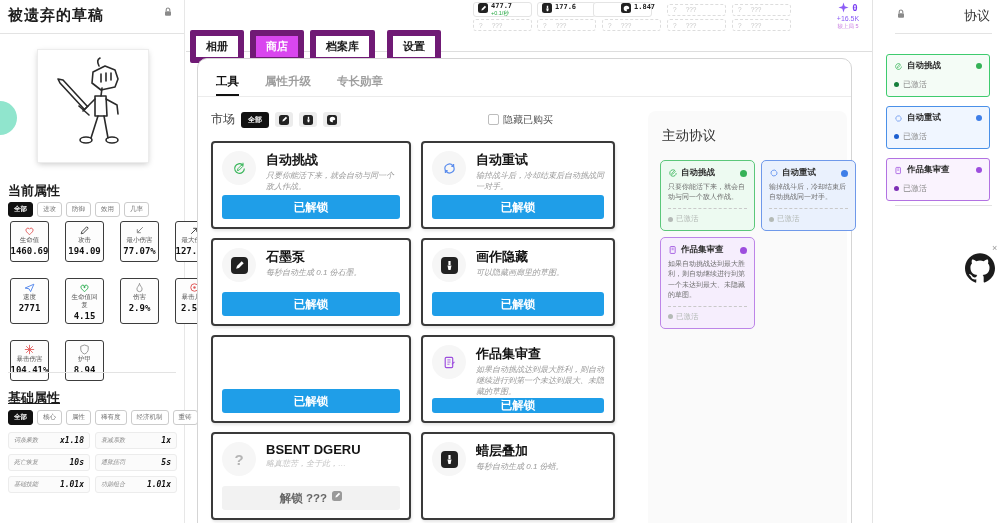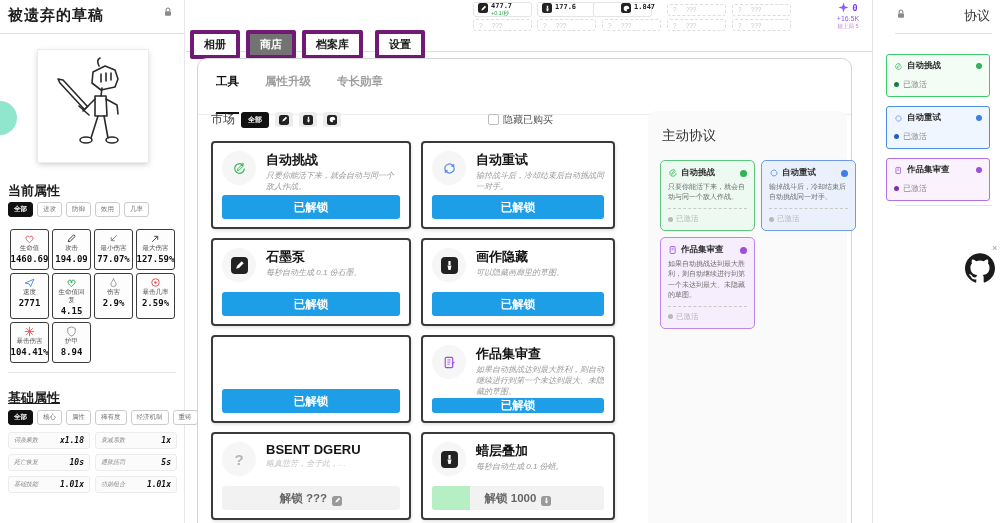--- a/index.html
+++ b/index.html
@@ -15,21 +15,21 @@
   .hr1 { margin:8px 0 0 0; }
   .frame { position:absolute; left:38px; top:50px; width:110px; height:112px; background:#fff;
            border:5px solid #fff; outline:1px solid #ececec; box-shadow:0 2px 6px rgba(0,0,0,.22); }
   .frame svg { width:100%; height:100%; }
   .sec-h { font-size:13px; font-weight:bold; color:#1d1d1d; }
   .cur-h { position:absolute; left:8px; top:182px; }
   .chips { position:absolute; left:8px; display:flex; gap:4px; }
   .chips1 { top:202px; }
   .chip { font-size:6.5px; color:#777; border:1px solid #ccc; border-radius:3px; padding:2px 5px; background:#fff; white-space:nowrap; }
   .chip.on { background:#111; border-color:#111; color:#fff; font-weight:bold; }
-  .stat-grid { position:absolute; left:10px; top:229px; display:grid; grid-template-columns:repeat(4,39px); gap:3px; }
+  .stat-grid { position:absolute; left:10px; top:221px; display:grid; grid-template-columns:repeat(4,39px); gap:16px; }
   .stat { border:1.5px solid #3c3c3c; border-radius:3px; background:#fdfdfd; min-height:41px;
           display:flex; flex-direction:column; align-items:center; padding:3px 1px 2px; }
   .stat .ic { height:10px; display:flex; align-items:center; }
   .stat .lb { font-size:6.5px; color:#555; text-align:center; line-height:1.25; margin-top:1px; max-width:32px; }
   .stat .vl { font-size:9px; font-weight:bold; color:#111; margin-top:2px; font-family:"DejaVu Sans Mono",monospace; }
   .hr2 { position:absolute; left:8px; right:8px; top:372px; }
   .base-h { position:absolute; left:8px; top:389px;text-decoration:underline; }
   .chips2 { top:410px; }
   .base-grid { position:absolute; left:8px; top:432px; display:grid; grid-template-columns:82px 82px; gap:5px;font-style:italic; }
   .brow { height:17px; background:#fbfbfb; border:1px solid #ececec; border-radius:3px;
@@ -53,27 +53,27 @@
   .badge.gray { background:#9a9a9a; }
   .prestige { position:absolute; left:822px; top:2px; width:52px; text-align:center; }
   .prestige .row1 { display:flex; align-items:center; justify-content:center; gap:3px; }
   .prestige .pv { font-size:9px; font-weight:bold; color:#7a3ff2; font-family:"DejaVu Sans Mono",monospace; }
   .prestige .gain { font-size:7px; color:#8b5cf6; margin-top:2px; }
   .prestige .note { font-size:5.5px; color:#c77ae0; margin-top:1px; }
 
   
   .tabline { position:absolute; left:186px; top:51px; width:686px; border-top:1px solid #dedede; }
   .tabs { position:absolute; left:190px; top:30px; display:flex; gap:6px; }
-  .tab { border:4px solid #701a75; border-radius:2px; background:#fff; color:#1b1b1b;
+  .tab { border:6px solid #701a75; border-radius:2px; background:#fff; color:#1b1b1b;
          font-size:11px; font-weight:bold; padding:3px 10px; cursor:pointer; }
-  .tab.on { background:#737373; color:#fff; }
+  .tab.on { background:#d946ef; color:#fff; }
   .container { position:absolute; left:197px; top:58px; width:655px; height:480px;
                border:1px solid #d5d5d5; border-radius:10px; background:#fff; }
   .subtabs { display:flex; gap:26px; padding:15px 18px 0; border-bottom:1px solid #ececec; }
-  .subtab { font-size:11.5px; font-weight:bold; color:#9e9e9e; padding-bottom:23px; cursor:pointer; }
+  .subtab { font-size:11.5px; font-weight:bold; color:#9e9e9e; padding-bottom:5px; cursor:pointer; }
   .subtab.on { color:#111; border-bottom:2px solid #111; }
   .shop { position:absolute; left:13px; top:52px; width:342px; }
   .market-row { display:flex; align-items:center; gap:6px; }
   .market-lb { font-size:12px; color:#444; }
   .mchip { font-size:7px; font-weight:bold; background:#111; color:#fff; border-radius:3px; padding:3px 7px; cursor:pointer; }
   .mchip-ic { width:18px; height:15px; background:#ececec; border-radius:3px; display:flex; align-items:center; justify-content:center; cursor:pointer; }
   .hide-row { margin-left:auto; display:flex; align-items:center; gap:4px; }
   .cbox { width:11px; height:11px; border:1.5px solid #bdbdbd; border-radius:2px; background:#fff; cursor:pointer; }
   .hide-lb { font-size:10px; color:#555; }
   .cards { margin-top:13px; display:grid; grid-template-columns:200px 194px; gap:9px 10px; }
@@ -84,21 +84,21 @@
          display:flex; align-items:center; justify-content:center; }
   .ctx { flex:1; min-width:0; }
   .ctitle { font-size:13px; font-weight:bold; color:#141414; }
   .cdesc { font-size:8px; font-style:italic; color:#9a9a9a; line-height:1.4; margin-top:1px; }
   .cdesc.faint { color:#c4c4c4; }
   .cbtn { margin-top:auto; height:24px; border-radius:3px; background:#1f9ee8; color:#fff;
           font-size:11.5px; font-weight:bold; display:flex; align-items:center; justify-content:center; gap:5px;
           cursor:pointer; position:relative; overflow:hidden; }
   .cbtn.locked { background:#f2f2f2; color:#666; font-weight:bold; }
   .cbtn .fill { position:absolute; left:0; top:0; bottom:0; background:#b7efc5; }
-  .cbtn .bl { position:relative; z-index:1; display:flex; align-items:flex-end; gap:5px; }
+  .cbtn .bl { position:relative; z-index:1; display:flex; align-items:flex-start; gap:5px; }
   .qmark { font-size:15px; color:#b5b5b5; font-weight:bold; }
 
   
   .panel { position:absolute; left:450px; top:52px; width:199px; height:452px; background:#fafafa; border-radius:8px; padding:10px 12px; }
   .panel-h { font-size:13.5px; color:#333; margin:6px 0 15px 2px; }
   .pcards { display:grid; grid-template-columns:95px 95px; gap:6px; align-items:start; }
   .pcard { border-radius:5px; padding:6px 7px; border:1px solid; }
   .pcard.g { border-color:#5bc77a; background:#edfaf1; }
   .pcard.b { border-color:#6f99ea; background:#eaf1fd; }
   .pcard.p { border-color:#bd85e8; background:#f6eefd; }
@@ -543,31 +543,20 @@
                 <svg width="11" height="11" viewBox="0 0 10 10">
                   <path d="M4 1h2v3.5H4z M3.2 5h3.6L6 9H4z" fill="#fff"></path>
                 </svg>
               </span>
             </div>
           <div class="ctx">
               <div class="ctitle">蜡层叠加</div>
               <div class="cdesc">每秒自动生成 0.1 份蜡。</div>
             </div>
           </div>
-        <div class="cbtn locked">
-          <span class="fill" style="width: 22%;"></span>
-          <span class="bl">
-              <span>解锁 1000</span>
-              <span class="badge sm gray">
-                <svg width="7" height="7" viewBox="0 0 10 10">
-                  <path d="M4 1h2v3.5H4z M3.2 5h3.6L6 9H4z" fill="#fff"></path>
-                </svg>
-              </span>
-            </span>
-        </div>
       </div>
     </div>
   </div>
 
   <div class="panel">
     <div class="panel-h">主动协议</div>
     <div class="pcards">
       <div class="pcard g">
         <div class="phead">
           <svg width="10" height="10" viewBox="0 0 14 14">

